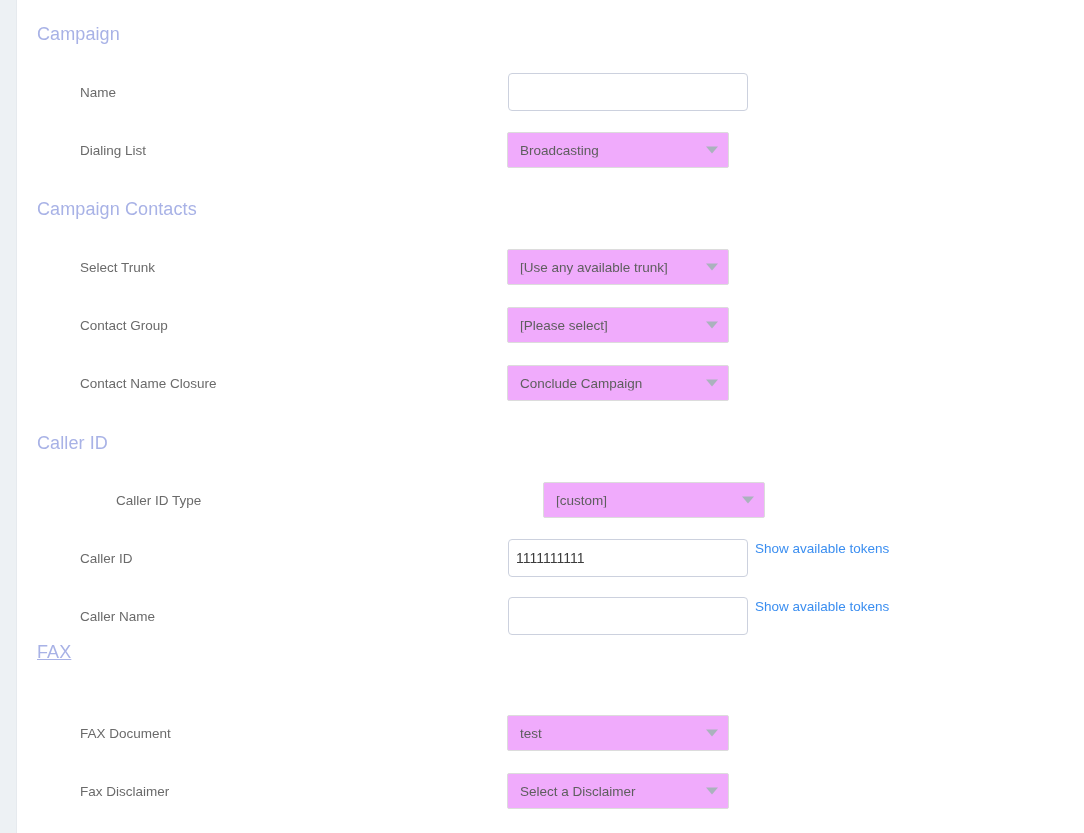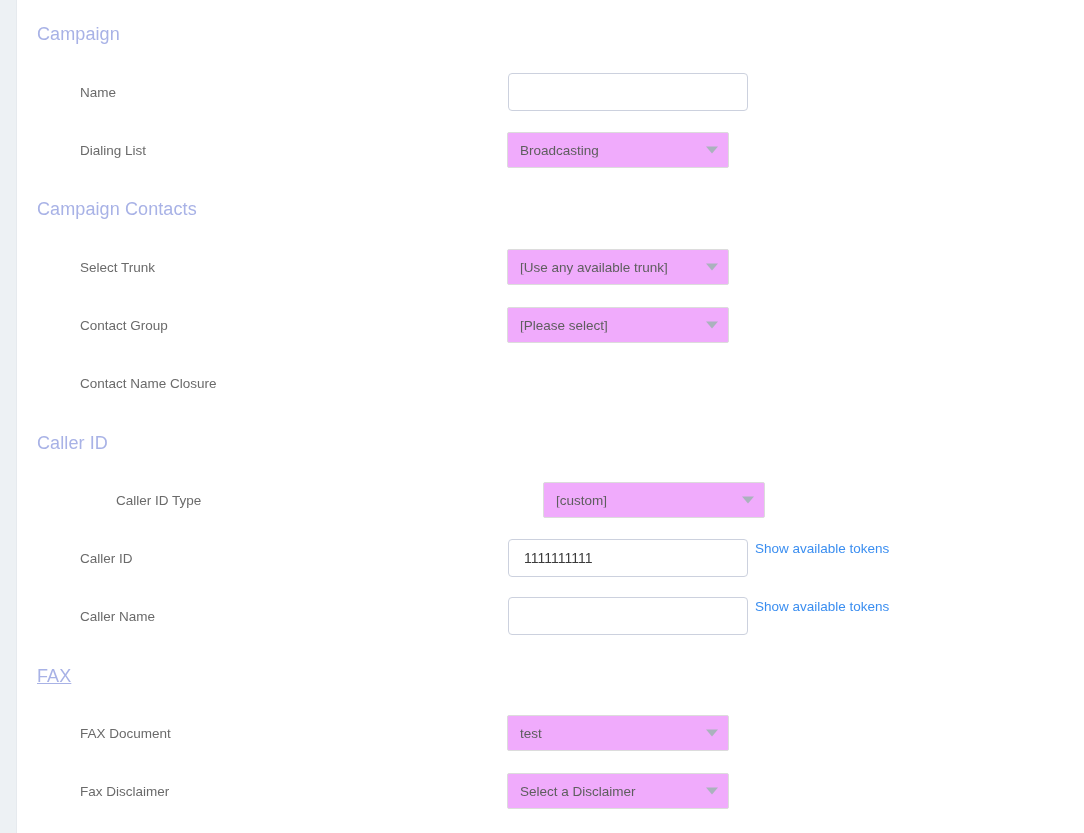--- a/index.html
+++ b/index.html
@@ -78,21 +78,21 @@
     transform: translateY(-50%);
     width: 240px;
     height: 38px;
     box-sizing: border-box;
     border: 1px solid #ccd1de;
     border-radius: 4px;
     background: #ffffff;
     font-family: "Liberation Sans", sans-serif;
     font-size: 14px;
     color: #3b3b3b;
-    padding: 0 15px;
+    padding: 0 7px;
     outline: none;
   }
   .text-input::placeholder { color: #b5b5b5; }
 
   
   .select-wrap {
     position: absolute;
     left: 489px;
     top: 50%;
     transform: translateY(-50%);
@@ -168,40 +168,44 @@
       </div>
       <div class="row" style="top: 305px; padding-left: 26px;">
         <div class="field-label">Contact Group</div>
         <div class="select-wrap">
           <span class="select-value">[Please select]</span>
           <span class="select-arrow"></span>
         </div>
       </div>
       <div class="row" style="top: 363px;">
         <div class="field-label">Contact Name Closure</div>
+        <div class="select-wrap">
+          <span class="select-value">Conclude Campaign</span>
+          <span class="select-arrow"></span>
+        </div>
       </div>
       <div class="section-title" style="top: 433px;">Caller ID</div>
       <div class="row" style="top: 480px; margin-left: 36px;">
         <div class="field-label">Caller ID Type</div>
         <div class="select-wrap">
           <span class="select-value">[custom]</span>
           <span class="select-arrow"></span>
         </div>
       </div>
       <div class="row" style="top: 538px;">
         <div class="field-label">Caller ID</div>
         <input class="text-input" type="text" placeholder="" value="1111111111" style="">
         <a class="token-link" style="margin-top: -10px;">Show available tokens</a>
       </div>
       <div class="row" style="top: 596px;">
         <div class="field-label">Caller Name</div>
         <input class="text-input" type="text" placeholder="" style="">
         <a class="token-link" style="margin-top: -10px;">Show available tokens</a>
       </div>
-      <div class="section-title" style="top: 666px; text-decoration: underline;">FAX</div>
+      <div class="section-title" style="top: 642px; text-decoration: underline;">FAX</div>
       <div class="row" style="top: 713px;">
         <div class="field-label">FAX Document</div>
         <div class="select-wrap">
           <span class="select-value">test</span>
           <span class="select-arrow"></span>
         </div>
       </div>
       <div class="row" style="top: 771px;">
         <div class="field-label">Fax Disclaimer</div>
         <div class="select-wrap">

